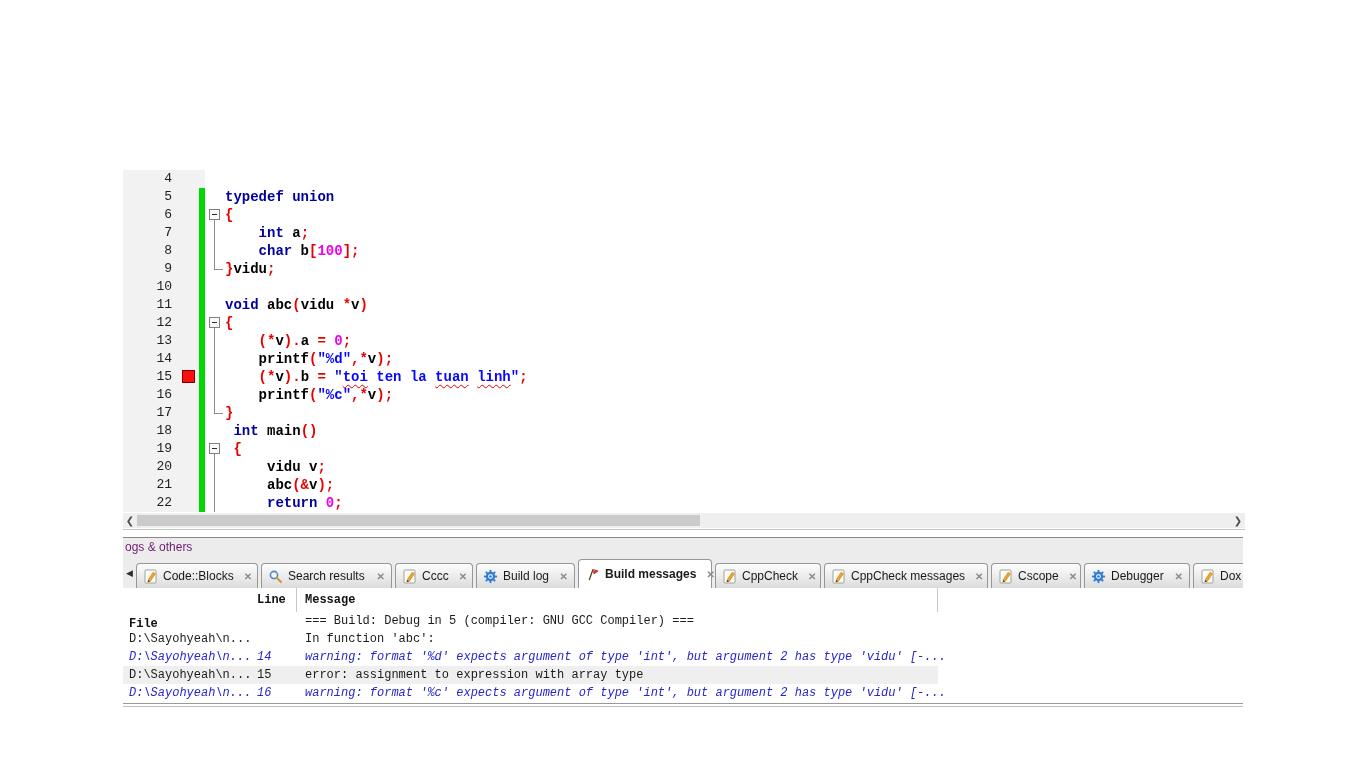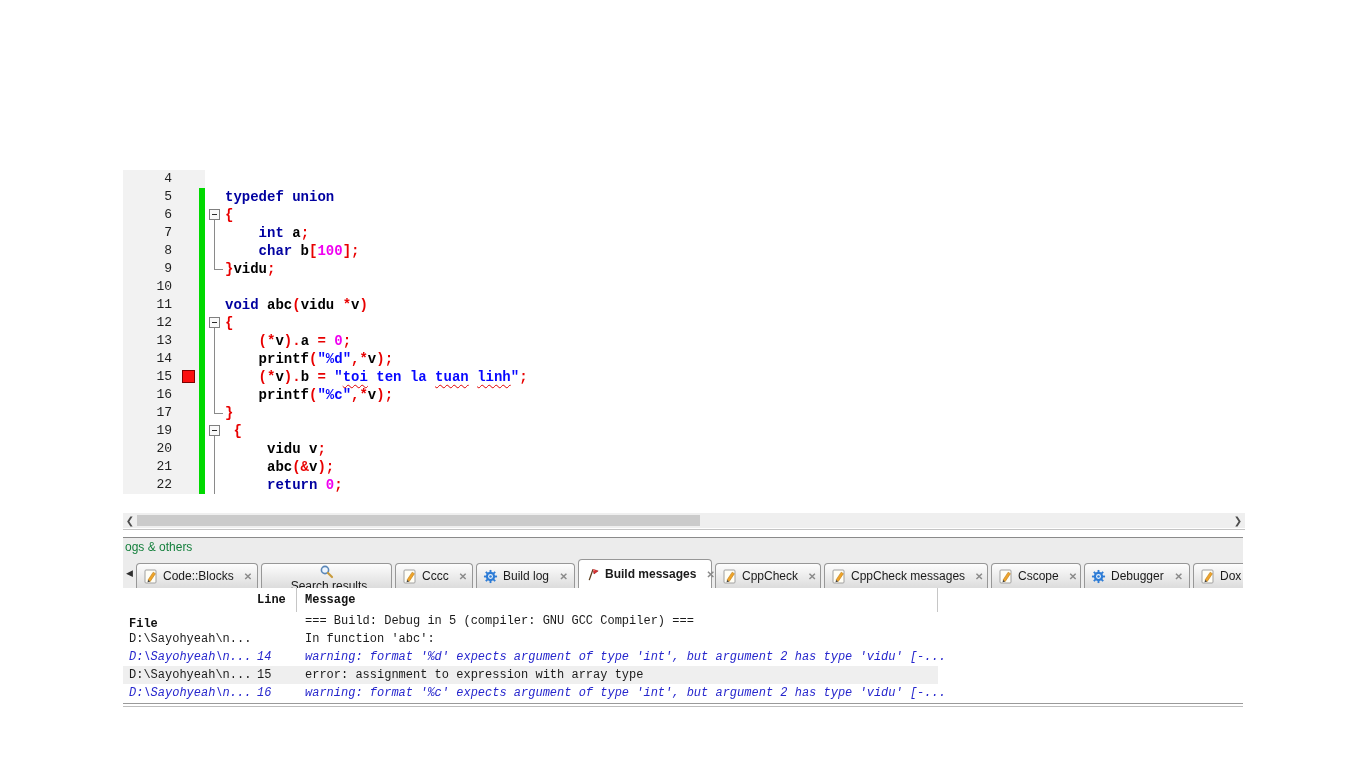--- a/index.html
+++ b/index.html
@@ -39,21 +39,21 @@
   .hs-arrow{position:absolute;top:0;width:14px;height:15px;color:#4d4d4d;font-size:10px;line-height:15px;
             text-align:center;cursor:default;}
   .hs-arrow.left{left:0;}
   .hs-arrow.right{right:0;}
   .hs-thumb{position:absolute;left:14px;top:2px;width:563px;height:11px;background:#cbcbcb;}
 
   .split-line{position:absolute;left:123px;width:1122px;height:1px;background:#c4c4c4;}
 
   
   .caption{position:absolute;left:123px;top:537px;width:1120px;height:20px;background:#ececec;
-           border-top:1px solid #8a8a8a;box-sizing:border-box;font-size:12px;color:#15803d;
+           border-top:1px solid #8a8a8a;box-sizing:border-box;font-size:12px;color:#701a75;
            line-height:19px;padding-left:2px;}
   .tabstrip{position:absolute;left:123px;top:557px;width:1120px;height:31px;background:#ececec;overflow:hidden;}
   .tab-scroll-left{position:absolute;left:1px;top:9px;width:11px;height:14px;font-size:9px;color:#2e2e2e;
                    line-height:14px;text-align:center;cursor:default;}
   .tabs-row{position:absolute;left:13px;bottom:0;display:flex;align-items:flex-end;gap:3px;}
   .tab{display:flex;align-items:center;height:25px;padding:0 6px;box-sizing:border-box;flex:none;
        background:linear-gradient(#fdfdfd,#dcdcdc);border:1px solid #979797;border-bottom:none;
        border-radius:4px 4px 0 0;font-size:12px;color:#1a1a1a;cursor:default;}
   .tab.active{height:29px;background:#ffffff;font-weight:bold;}
   .tab .ticon{width:15px;height:15px;flex:none;display:flex;align-items:center;}
@@ -204,20 +204,27 @@
         <div class="ed-num">17</div>
         <div class="ed-bp"></div>
         <div class="ed-green on"></div>
         <div class="ed-fold">
           <div class="fold-vline upper"></div>
           <div class="fold-hline"></div>
         </div>
         <div class="ed-code"><span class="c-op">}</span></div>
       </div>
       <div class="ed-row">
+        <div class="ed-num">18</div>
+        <div class="ed-bp"></div>
+        <div class="ed-green on"></div>
+        <div class="ed-fold"></div>
+        <div class="ed-code"><span class="c-pl"> </span><span class="c-kw">int</span><span class="c-pl"> main</span><span class="c-op">()</span></div>
+      </div>
+      <div class="ed-row">
         <div class="ed-num">19</div>
         <div class="ed-bp"></div>
         <div class="ed-green on"></div>
         <div class="ed-fold">
           <div class="fold-vline lower"></div>
           <div class="fold-box"></div>
         </div>
         <div class="ed-code"><span class="c-pl"> </span><span class="c-op">{</span></div>
       </div>
       <div class="ed-row">
@@ -266,21 +273,21 @@
           <span class="ticon">
             <svg width="15" height="15" viewBox="0 0 15 15">
               <rect x="2" y="1" width="11" height="13" rx="1" fill="#fffef6" stroke="#a0a0a0"></rect>
               <path d="M5 11 L10.2 3.2 L12.4 4.7 L7.2 12.5 Z" fill="#f0a42a" stroke="#b97c14" stroke-width="0.6"></path>
               <path d="M5 11 L7.2 12.5 L4.6 13.2 Z" fill="#3b3b3b"></path>
             </svg>
           </span>
           <span class="tlabel">Code::Blocks</span>
           <span class="tclose">✕</span>
         </div>
-        <div class="tab" style="width: 131px; flex-direction: column;">
+        <div class="tab" style="width: 131px;">
           <span class="ticon">
             <svg width="15" height="15" viewBox="0 0 15 15">
               <circle cx="6" cy="6" r="3.6" fill="#eef6ff" stroke="#5a87b8" stroke-width="1.6"></circle>
               <line x1="9" y1="9" x2="13" y2="13" stroke="#c89b3c" stroke-width="2.2" stroke-linecap="round"></line>
             </svg>
           </span>
           <span class="tlabel">Search results</span>
           <span class="tclose">✕</span>
         </div>
         <div class="tab" style="width: 78px;">

